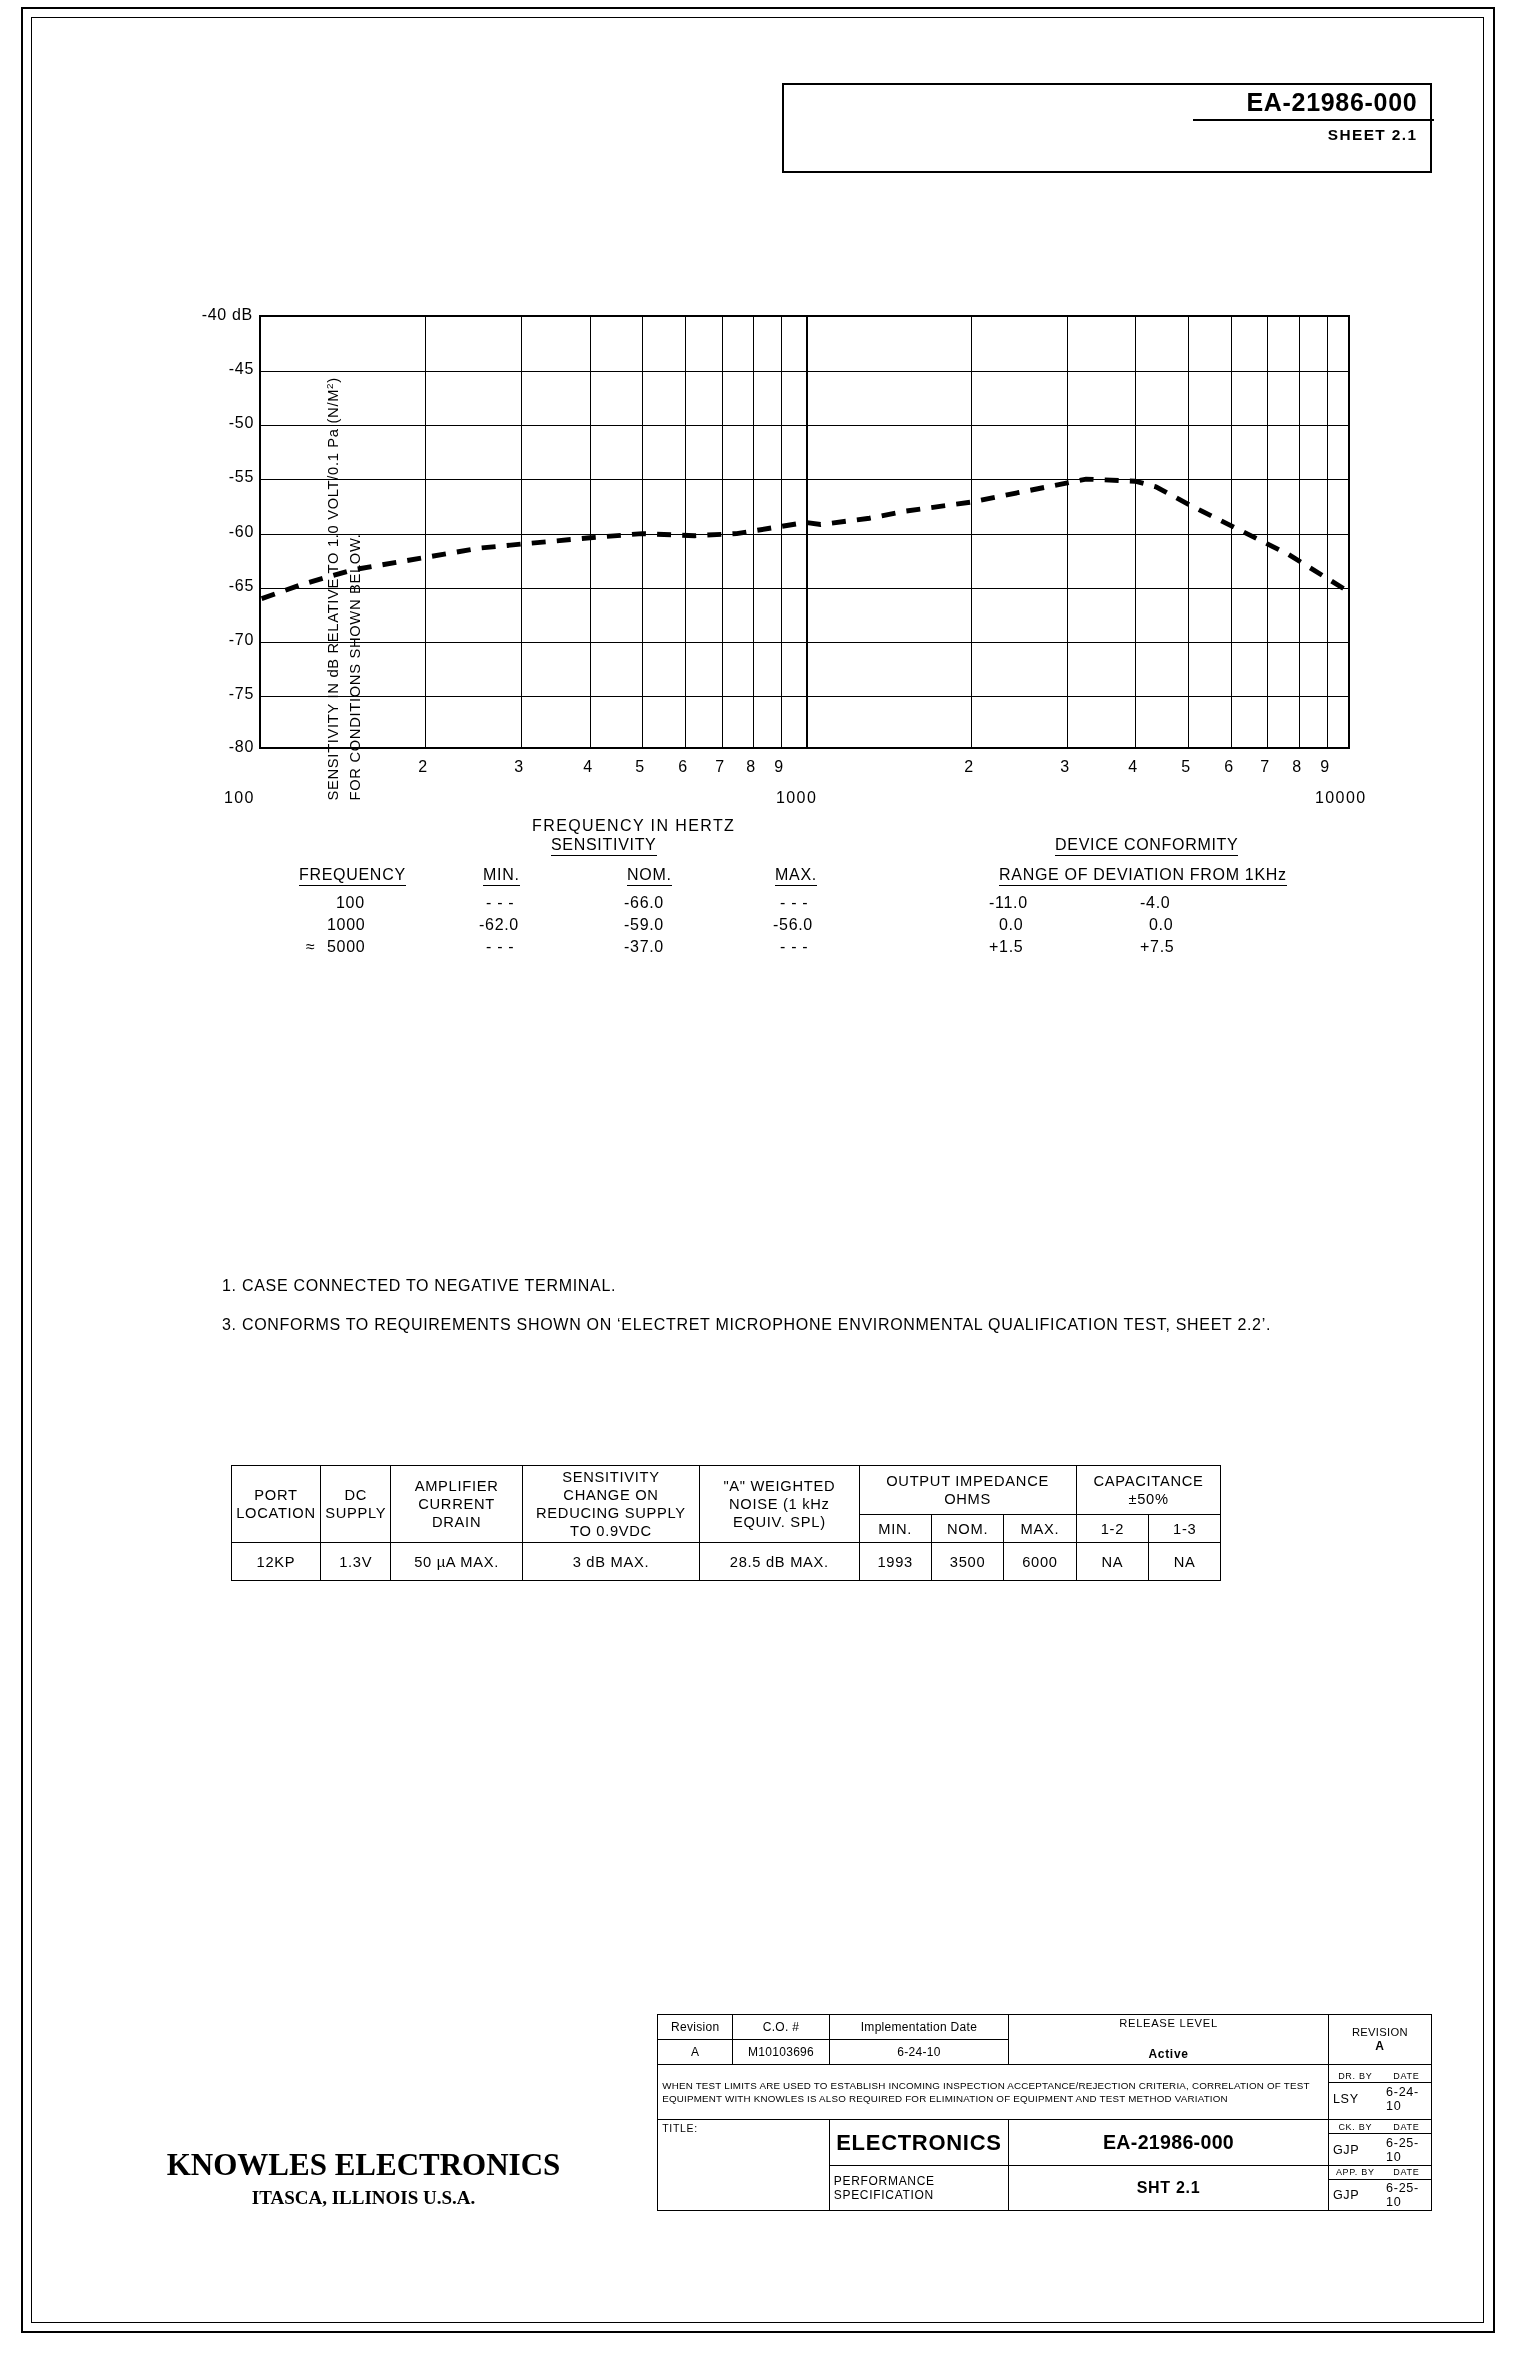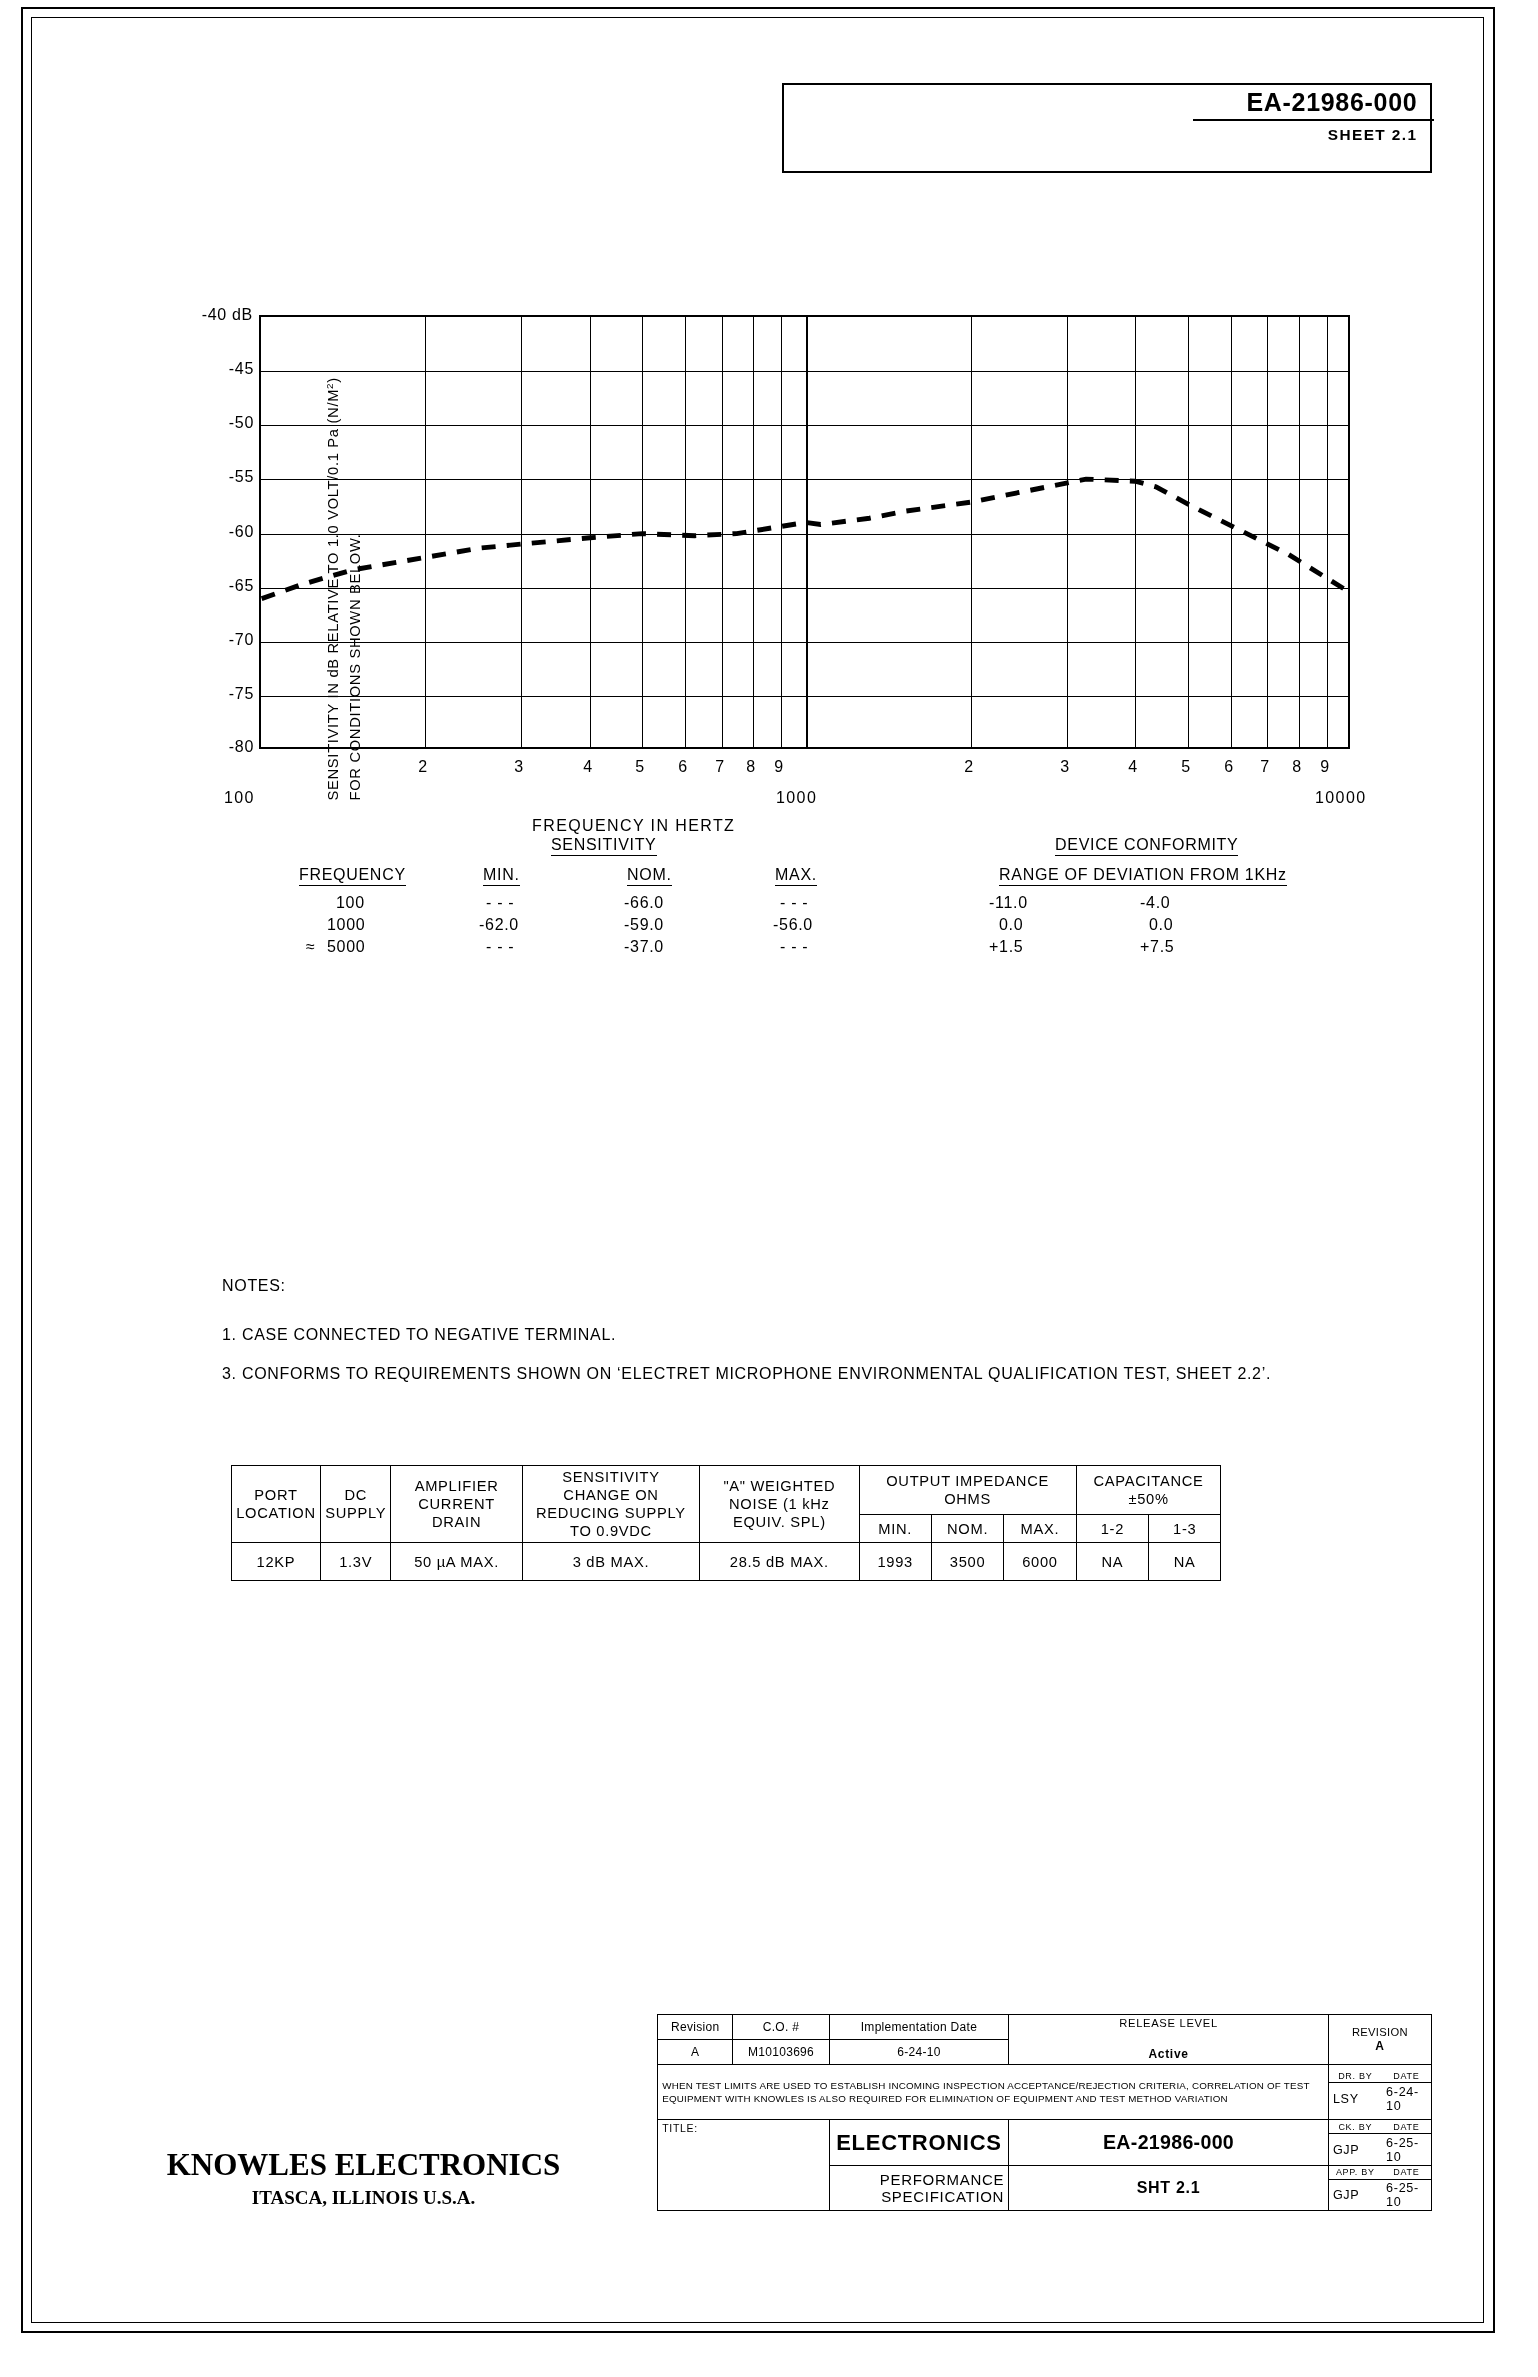--- a/index.html
+++ b/index.html
@@ -203,21 +203,21 @@
   }
   .revision-letter {
     text-align: center;
     font-size: 24px;
     font-weight: bold;
   }
   .legal-text { font-size: 9.8px; line-height: 13.3px; letter-spacing: 0.2px; }
   .title-label { font-size: 10.5px; letter-spacing: 0.7px; }
   .big-title { font-size: 22px; font-weight: bold; text-align: center; letter-spacing: 0.7px; }
   .doc-cell { font-size: 19.6px; font-weight: bold; text-align: center; letter-spacing: 0.3px; }
-  .perf-cell { font-size: 15px; text-align: right; letter-spacing: 0.7px; }
+  .perf-cell { font-size: 12px; text-align: left; letter-spacing: 0.7px; }
   .sht-cell { font-size: 16px; font-weight: bold; text-align: center; letter-spacing: 0.7px; }
   .sig-hdr { font-size: 9px; text-align: center; letter-spacing: 0.7px; }
   .sig-val { font-size: 12.6px; letter-spacing: 0.7px; }
 
   
   #company {
     position: absolute;
     left: 84px; top: 2140px;
     width: 517px;
     text-align: center;
@@ -344,21 +344,20 @@
 
     <div class="mono-txt" style="left:968px; top:887px">-11.0</div>
     <div class="mono-txt" style="left:1119px; top:887px">-4.0</div>
     <div class="mono-txt" style="left:978px; top:909px">0.0</div>
     <div class="mono-txt" style="left:1128px; top:909px">0.0</div>
     <div class="mono-txt" style="left:968px; top:931px">+1.5</div>
     <div class="mono-txt" style="left:1119px; top:931px">+7.5</div>
   </div>
 
   <div id="notes">
-    <div class="note-head">NOTES:</div>
     <div>1. CASE CONNECTED TO NEGATIVE TERMINAL.</div>
     <div>3. CONFORMS TO REQUIREMENTS SHOWN ON ‘ELECTRET MICROPHONE ENVIRONMENTAL QUALIFICATION TEST, SHEET 2.2’.</div>
   </div>
 
   <table id="spec-table">
     <tbody>
         <tr>
       <td rowspan="2" style="width:77px"><span>PORT LOCATION</span></td>
       <td rowspan="2" style="width:56px"><span>DC SUPPLY</span></td>
       <td rowspan="2" style="width:122px"><span>AMPLIFIER CURRENT DRAIN</span></td>

